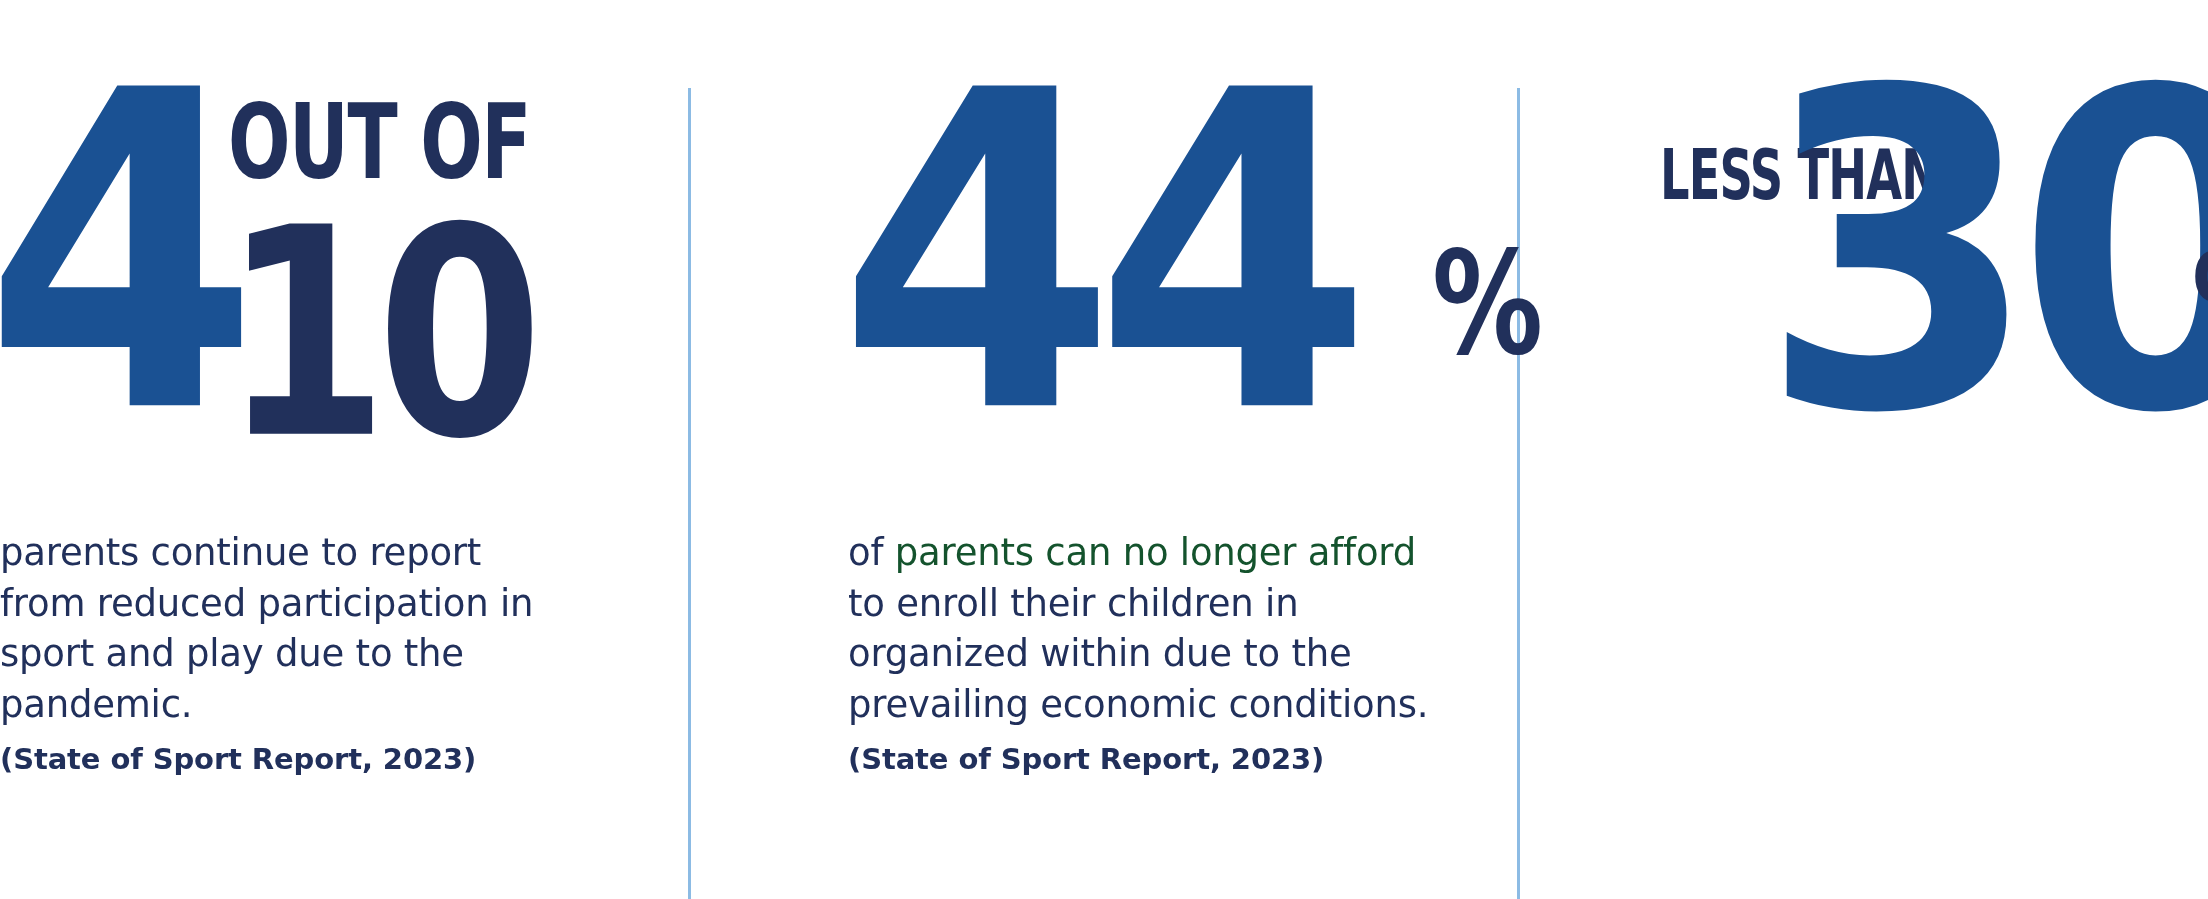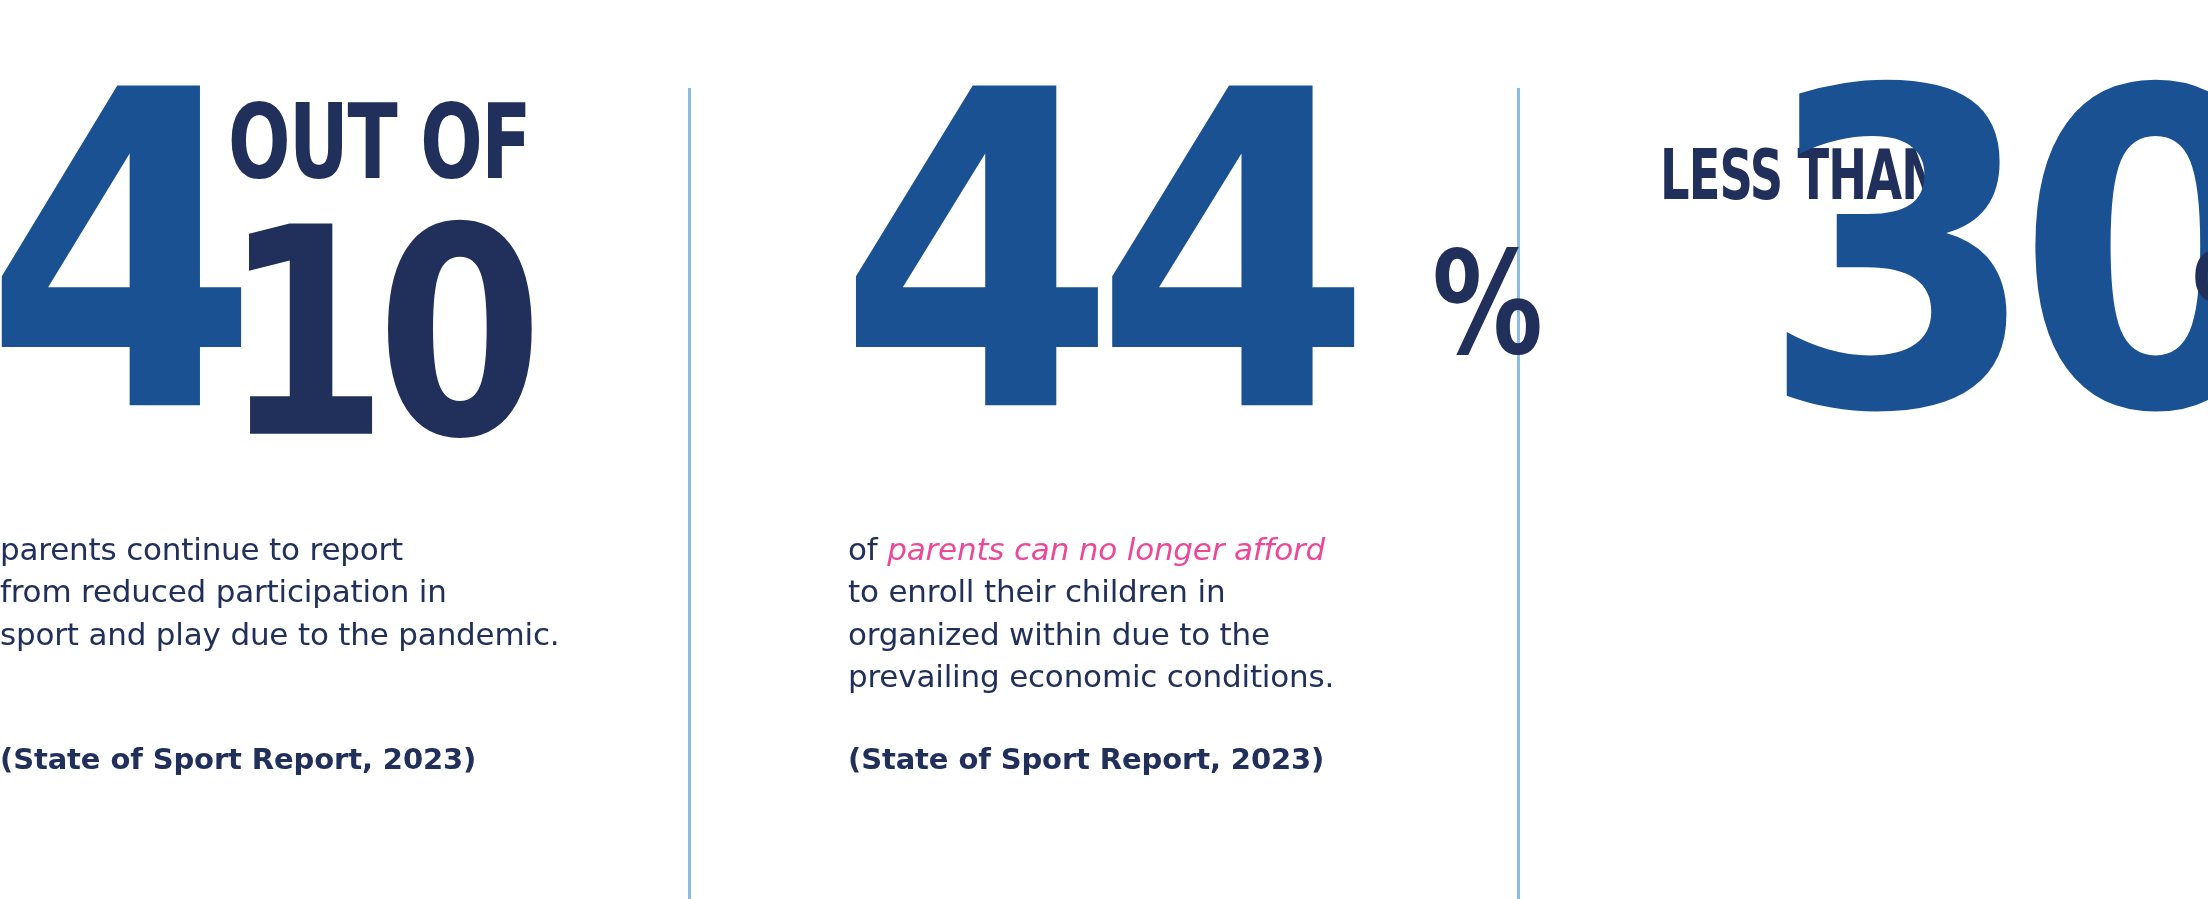--- a/index.html
+++ b/index.html
@@ -151,32 +151,32 @@
     left: 536px;
     top: 238px;
     transform: scaleX(0.84) scaleY(1.08);
     transform-origin: left top;
   }
 
   
   .body-copy {
     position: absolute;
     font-family: "DejaVu Sans", sans-serif;
-    font-size: 31px;
+    font-size: 37px;
     line-height: 1.37;
     color: #21305b;
     letter-spacing: -0.006em;
     white-space: pre-line;
   }
 
   .c1-body { left: 0px;   top: 528px; width: 640px; }
   .c2-body { left: 112px; top: 528px; width: 660px; }
   .c3-body { left: 72px;  top: 528px; width: 560px; }
 
-  .hl { color: #ec4899; font-style: italic; }
+  .hl { color: #14532d; }
 
   
   .citation {
     position: absolute;
     font-family: "DejaVu Sans", sans-serif;
     font-weight: bold;
     font-size: 29px;
     color: #21305b;
     letter-spacing: -0.004em;
     white-space: nowrap;

